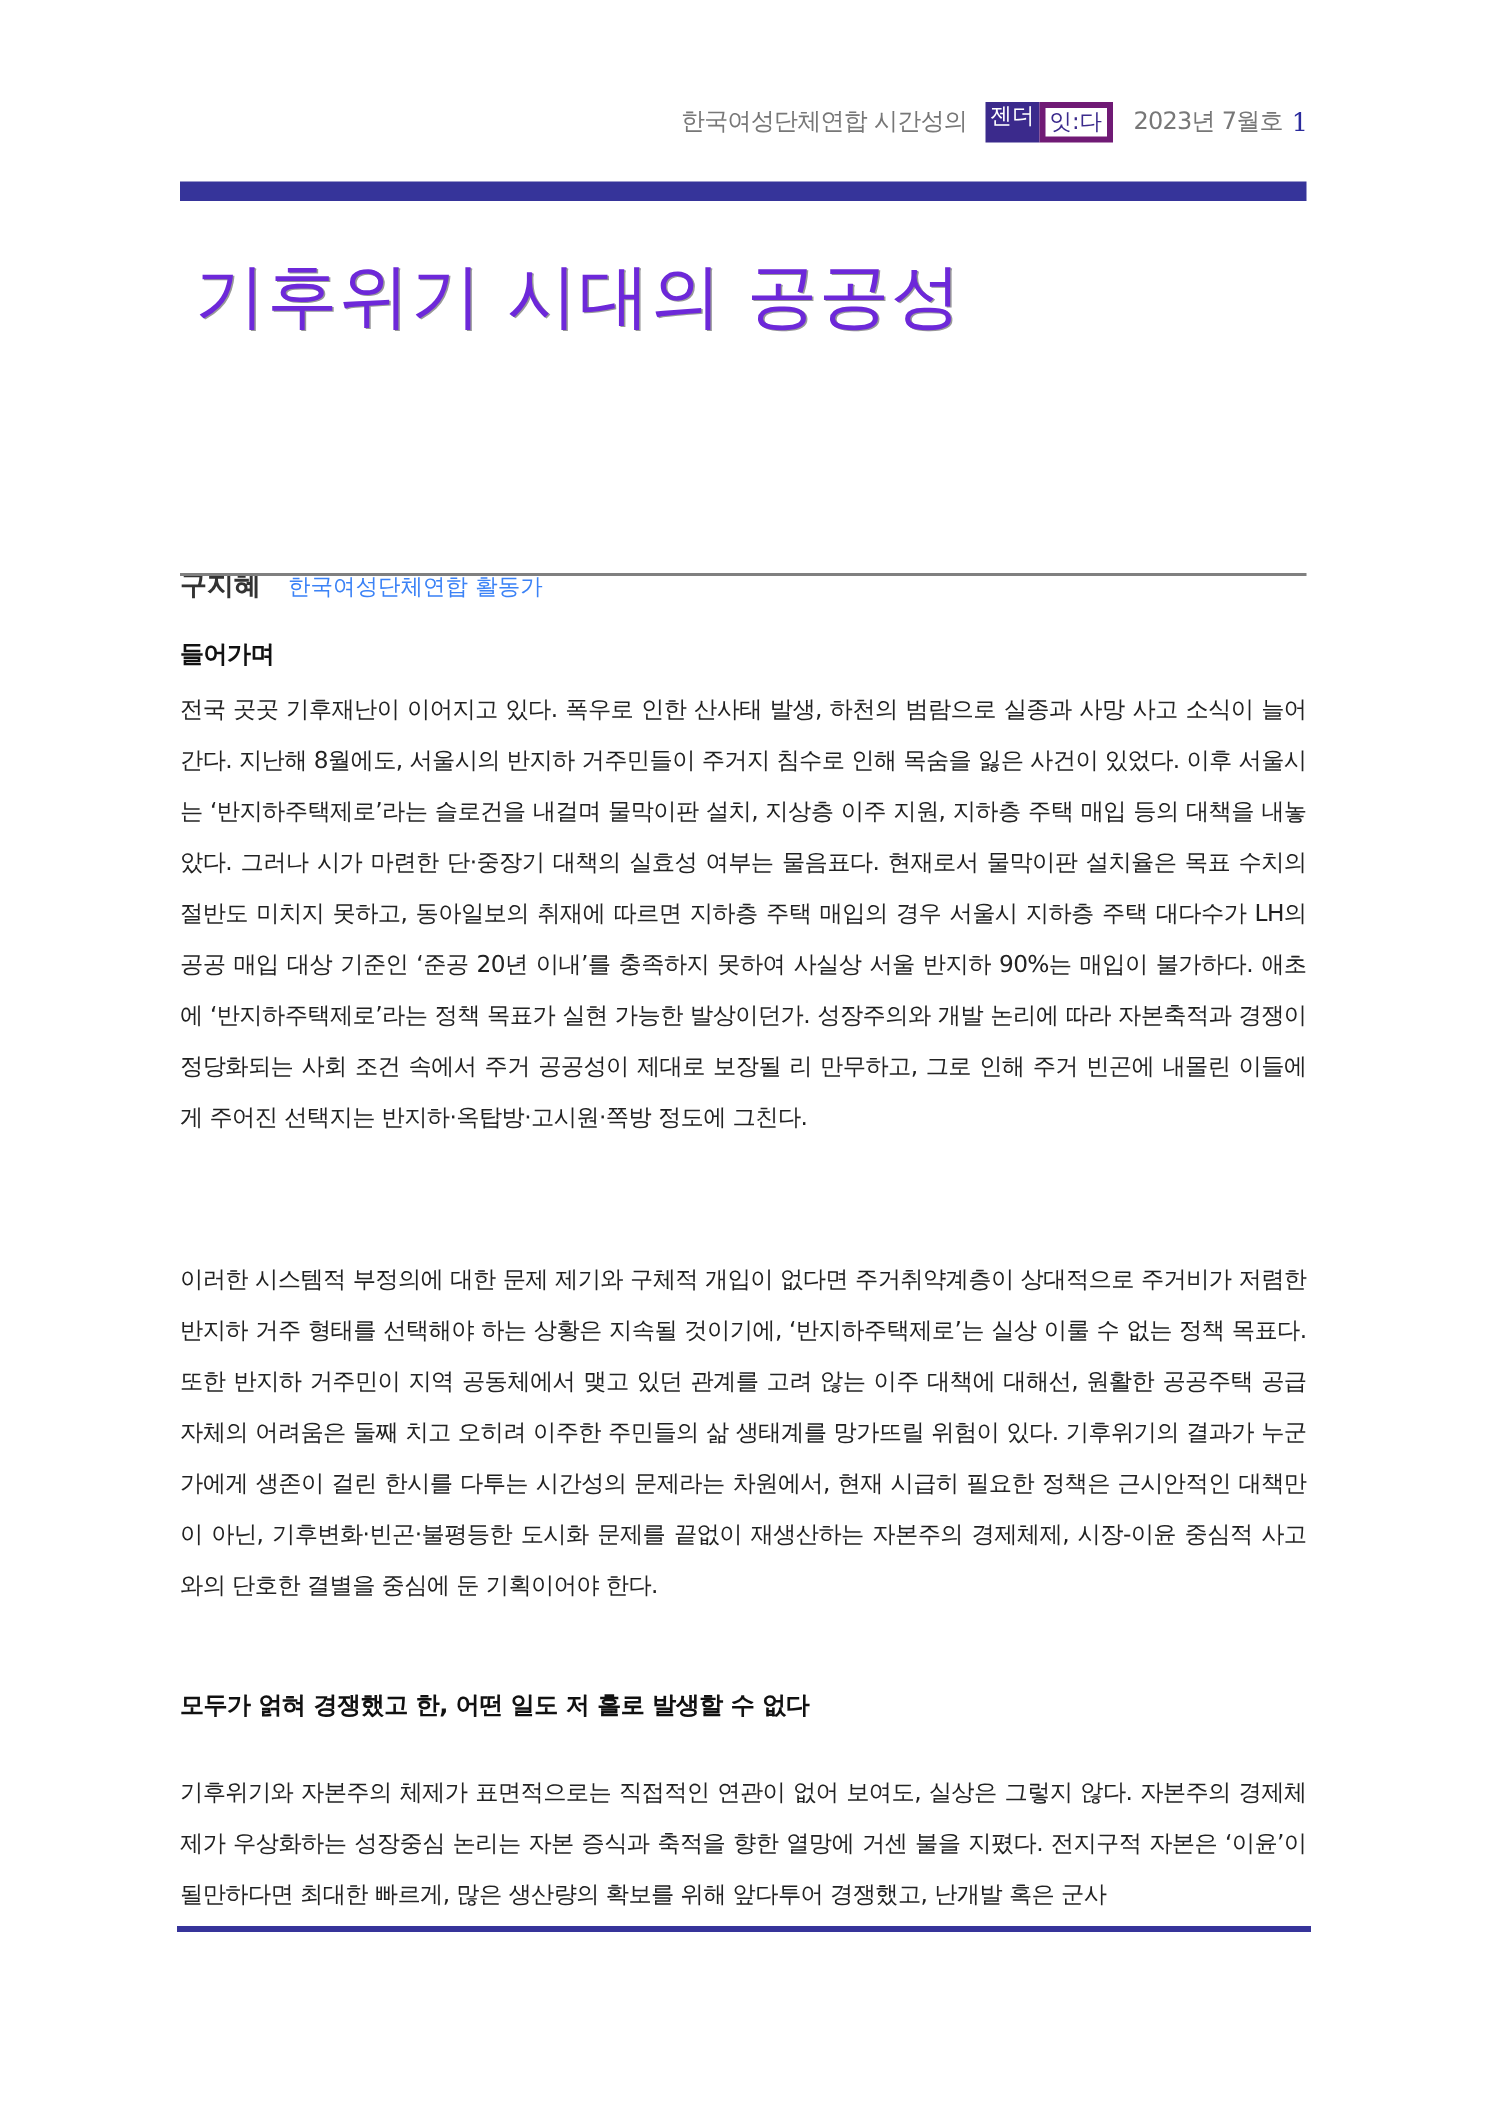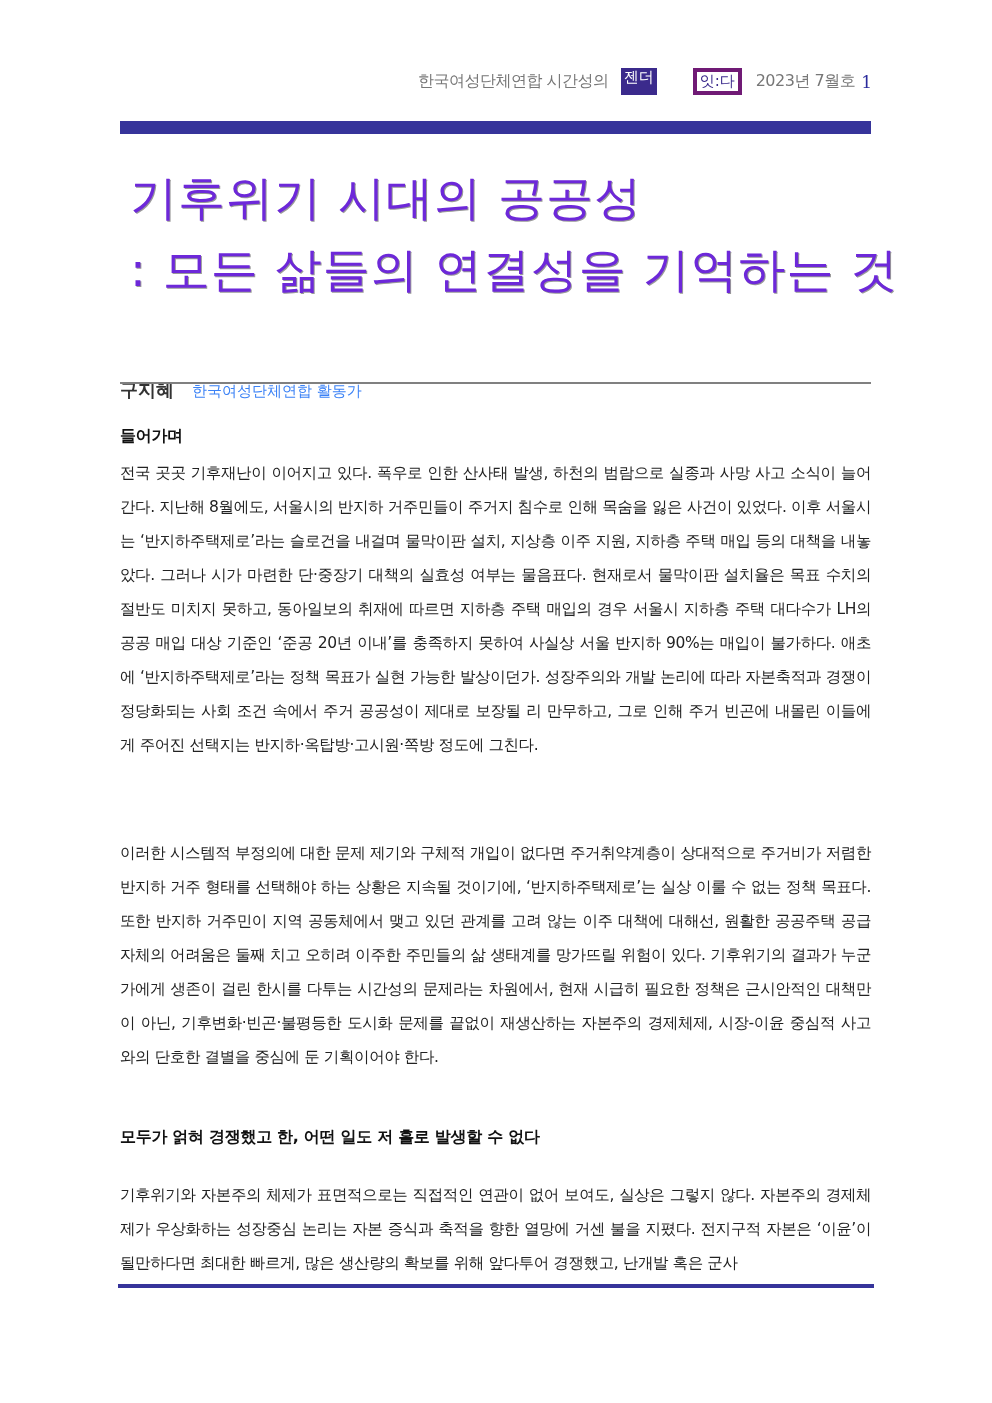--- a/index.html
+++ b/index.html
@@ -1,21 +1,21 @@
 <!DOCTYPE html>
 <html><head>
   <meta charset="utf-8">
   <style>
     html, body { margin: 0; padding: 0; background: #ffffff; }
     body { width: 992px; height: 1403px; position: relative; overflow: hidden;
            font-family: "DejaVu Sans", sans-serif; color: #222; }
     .header { position: absolute; top: 68px; right: 120px; font-size: 16px; color: #777;
               display: flex; align-items: center; gap: 0; white-space: nowrap; }
     .header .series { margin-right: 12px; letter-spacing: -0.5px; }
-    .badge { display: inline-flex; align-items: stretch; font-size: 15px; margin-right: 14px; gap: 36px; }
+    .badge { display: inline-flex; align-items: stretch; font-size: 15px; margin-right: 14px; }
     .badge .b1 { background: #3b2a8c; color: #fff; padding: 0 3px; }
     .badge .b2 { border: 4px solid #701a75; color: #3b2a8c; padding: 0 3px; }
     .header .issue { letter-spacing: -0.5px; margin-right: 6px; }
     .header .page-num { color: #2a2a9c; font-family: "DejaVu Serif", serif; font-size: 17px; }
     .topbar { position: absolute; left: 120px; top: 121px; width: 751px; height: 13px; background: #36349a; }
     .title { position: absolute; left: 118px; top: 150px; font-size: 47px; color: #6d28d9;
              line-height: 72px; letter-spacing: 1px; font-weight: normal; margin: 12px;
              text-shadow: 1px 1px 0 #999; }
     .author-row { position: absolute; left: 120px; top: 342px; font-size: 17px; display: flex; align-items: baseline; }
     .author-name { font-weight: bold; color: #333; margin-right: 18px; font-size: 18px; margin-top: 36px; }
@@ -36,21 +36,20 @@
     <span class="b2">잇:다</span>
   </span>
   <span class="issue">2023년 7월호</span>
   <span class="page-num">1</span>
 </div>
 
 <div class="topbar"></div>
 
 <h1 class="title">
   <div>기후위기 시대의 공공성</div>
-  <div>: 모든 삶들의 연결성을 기억하는 것</div>
 </h1>
 
 <div class="author-row">
   <span class="author-name">구지혜</span>
   <span class="author-aff">한국여성단체연합 활동가</span>
 </div>
 <div class="author-rule"></div>
 
 <div class="section-head" style="top:426px;">들어가며</div>
 <p class="para" style="top:456px;">전국 곳곳 기후재난이 이어지고 있다. 폭우로 인한 산사태 발생, 하천의 범람으로 실종과 사망 사고 소식이 늘어간다. 지난해 8월에도, 서울시의 반지하 거주민들이 주거지 침수로 인해 목숨을 잃은 사건이 있었다. 이후 서울시는 ‘반지하주택제로’라는 슬로건을 내걸며 물막이판 설치, 지상층 이주 지원, 지하층 주택 매입 등의 대책을 내놓았다. 그러나 시가 마련한 단·중장기 대책의 실효성 여부는 물음표다. 현재로서 물막이판 설치율은 목표 수치의 절반도 미치지 못하고, 동아일보의 취재에 따르면 지하층 주택 매입의 경우 서울시 지하층 주택 대다수가 LH의 공공 매입 대상 기준인 ‘준공 20년 이내’를 충족하지 못하여 사실상 서울 반지하 90%는 매입이 불가하다. 애초에 ‘반지하주택제로’라는 정책 목표가 실현 가능한 발상이던가. 성장주의와 개발 논리에 따라 자본축적과 경쟁이 정당화되는 사회 조건 속에서 주거 공공성이 제대로 보장될 리 만무하고, 그로 인해 주거 빈곤에 내몰린 이들에게 주어진 선택지는 반지하·옥탑방·고시원·쪽방 정도에 그친다.</p>

